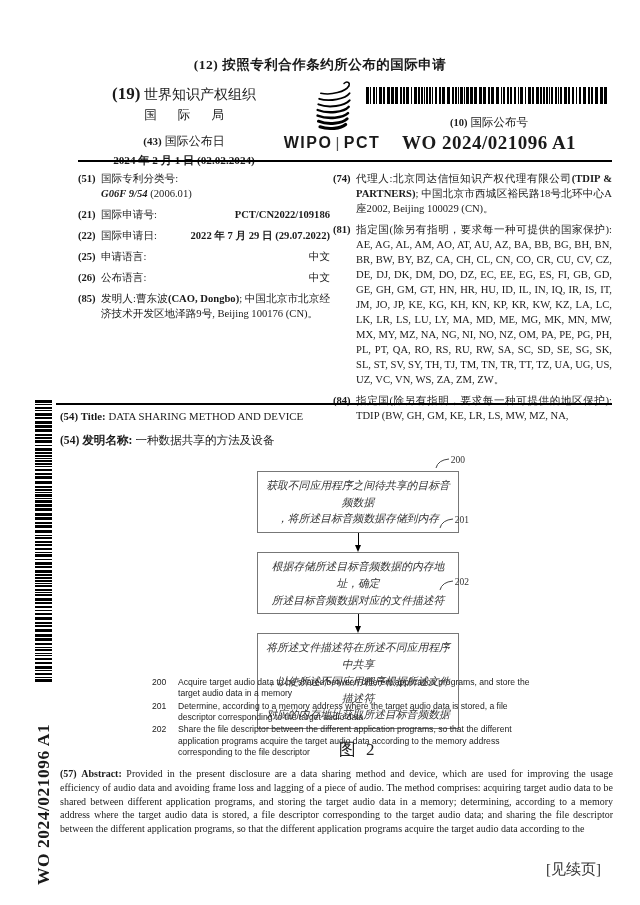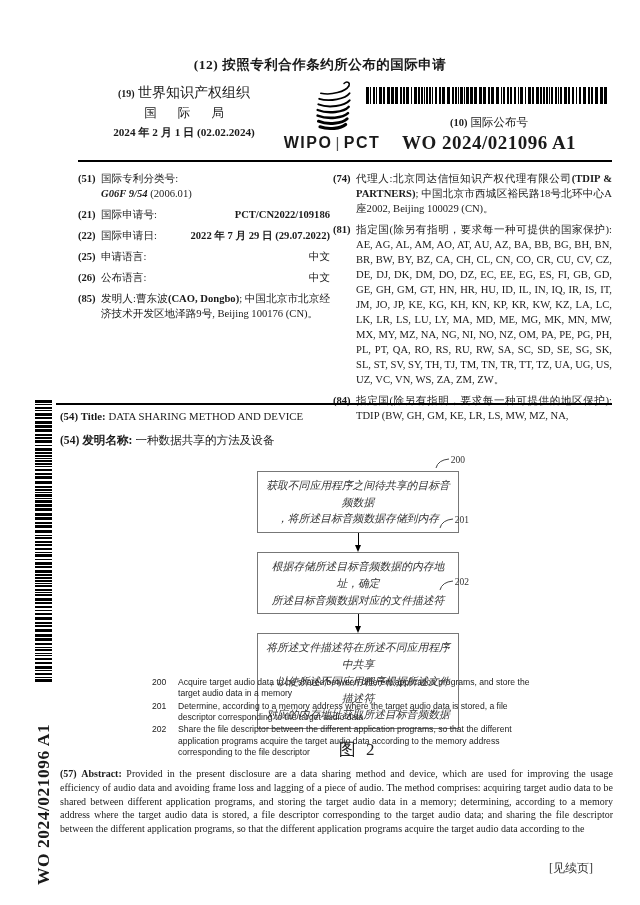--- a/index.html
+++ b/index.html
@@ -9,21 +9,21 @@
     position:relative; width:640px; height:905px; background:#ffffff;
     font-family:"Liberation Serif","DejaVu Serif",serif; color:#1a1a1a;
   }
   .b { font-weight:bold; }
   .doc-type { position:absolute; top:56px; left:0; width:100%; text-align:center;
     font-size:13.5px; font-weight:bold; letter-spacing:0.5px; }
 
   
   .org-block { position:absolute; left:86px; top:84px; width:196px; text-align:center; }
   .org-line1 { font-size:14px; }
-  .org-line1 .num { font-size:10px; }
+  .org-line1 .num { font-size:17px; }
   .org-line2 { font-size:12.5px; letter-spacing:9px; margin-top:3px; text-indent:9px; }
   .pubdate-label { font-size:12px; margin-top:9px; }
   .pubdate-label .num { font-size:11px; }
   .pubdate { font-size:11.2px; font-weight:bold; margin-top:3px; white-space:nowrap; }
 
   
   .logo-block { position:absolute; left:272px; top:80px; width:120px; text-align:center; }
   .logo-swirl { display:block; margin:0 auto; }
   .logo-text { font-family:"Liberation Sans","DejaVu Sans",sans-serif; font-size:16px;
     font-weight:bold; letter-spacing:1.5px; margin-top:2px; white-space:nowrap; }
@@ -83,35 +83,39 @@
   .abstract { position:absolute; left:60px; top:767px; width:553px; font-size:10px;
     line-height:1.38; text-align:justify; }
 
   
   .barcode-v { position:absolute; left:35px; top:400px; width:17px; height:284px;
     display:flex; flex-direction:column; overflow:hidden; }
   .side-pubnum { position:absolute; left:-40px; top:788px; width:170px; height:24px;
     transform:rotate(-90deg); font-size:17.5px; font-weight:bold; white-space:nowrap;
     letter-spacing:0.5px; }
 
-  .continuation { position:absolute; right:47px; top:860px; font-size:12px; color:#333;margin-left:30px; }
+  .continuation { position:absolute; right:39px; top:860px; font-size:15px; color:#333;margin-left:30px; }
 </style>
 </head>
 <body>
 
 <div class="page">
 
   <div class="doc-type">(12) 按照专利合作条约所公布的国际申请</div>
 
   <div class="org-block">
     <div class="org-line1">
       <span class="num b">(19)</span>
       <span>世界知识产权组织</span>
     </div>
     <div class="org-line2">国 际 局</div>
+    <div class="pubdate-label">
+      <span class="num b">(43)</span>
+      <span>国际公布日</span>
+    </div>
     <div class="pubdate">2024 年 2 月 1 日 (02.02.2024)</div>
   </div>
 
   <div class="logo-block">
     <svg class="logo-swirl" width="48" height="52" viewBox="0 0 60 64">
       <g stroke="#000" fill="none" stroke-linecap="round">
         <path d="M15,58 C26,62 41,60 47,55" stroke-width="4"></path>
         <path d="M13,51 C25,56 43,54 49,48" stroke-width="3.6"></path>
         <path d="M12,44 C25,49 44,47 50,41" stroke-width="3.2"></path>
         <path d="M12,37 C25,42 45,40 51,33" stroke-width="2.9"></path>

